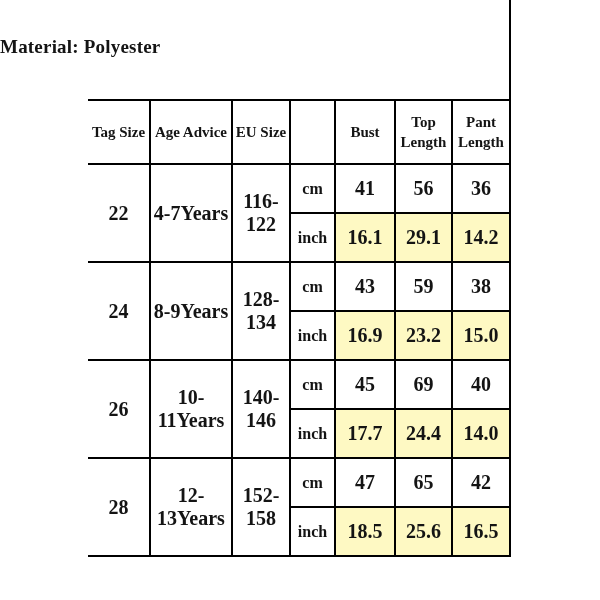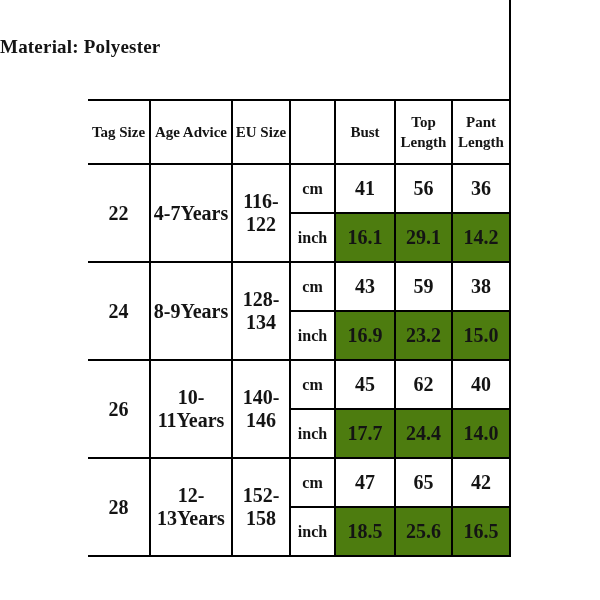--- a/index.html
+++ b/index.html
@@ -46,21 +46,21 @@
     vertical-align: middle;
     font-size: 20px;
     padding: 0 2px;
     background: #ffffff;
   }
   .size-table .no-left { border-left: none; }
   .size-table tr.header-row { height: 64px; font-family: Liberation Serif, serif; }
   .size-table tr.sub-row { height: 49px; }
   .size-table th { font-size: 15px; line-height: 1.35; }
   .size-table td.unit-cell { font-size: 16px; }
-  .size-table td.hl { background: #4d7c0f; text-align: center; }
+  .size-table td.hl { background: #fef9c3; text-align: center; }
 </style>
 </head>
 <body>
 
 <div class="page">
 
   <div class="title">Material: Polyester</div>
 
   <div class="right-rule"></div>
 
@@ -117,21 +117,21 @@
       <td class="hl">23.2</td>
       <td class="hl">15.0</td>
     </tr>
 
     <tr class="sub-row">
       <td class="no-left" rowspan="2">26</td>
       <td rowspan="2">10-11Years</td>
       <td rowspan="2">140-146</td>
       <td class="unit-cell">cm</td>
       <td>45</td>
-      <td>62</td>
+      <td>69</td>
       <td>40</td>
     </tr>
     <tr class="sub-row">
       <td class="unit-cell">inch</td>
       <td class="hl">17.7</td>
       <td class="hl">24.4</td>
       <td class="hl">14.0</td>
     </tr>
 
     <tr class="sub-row">

